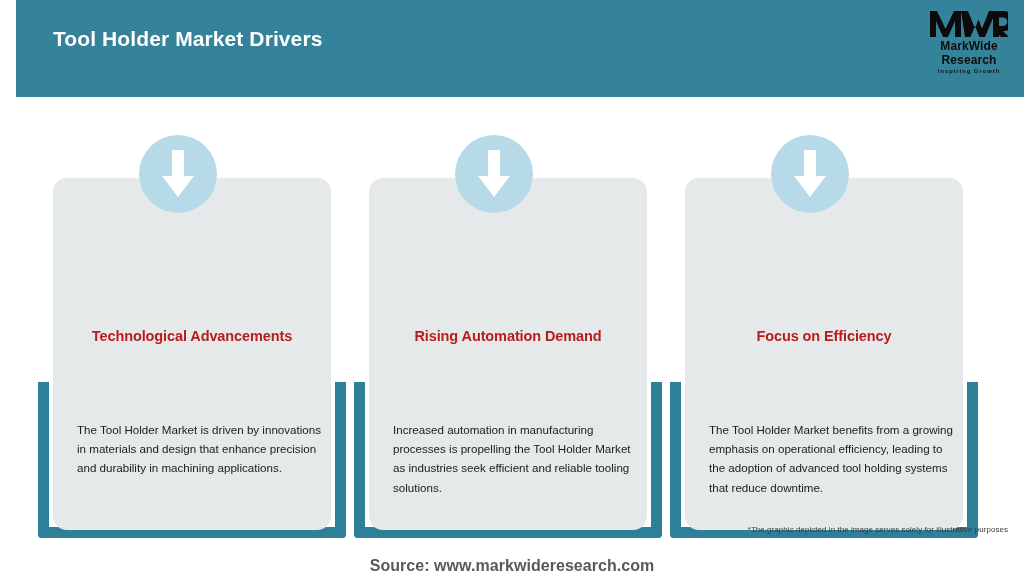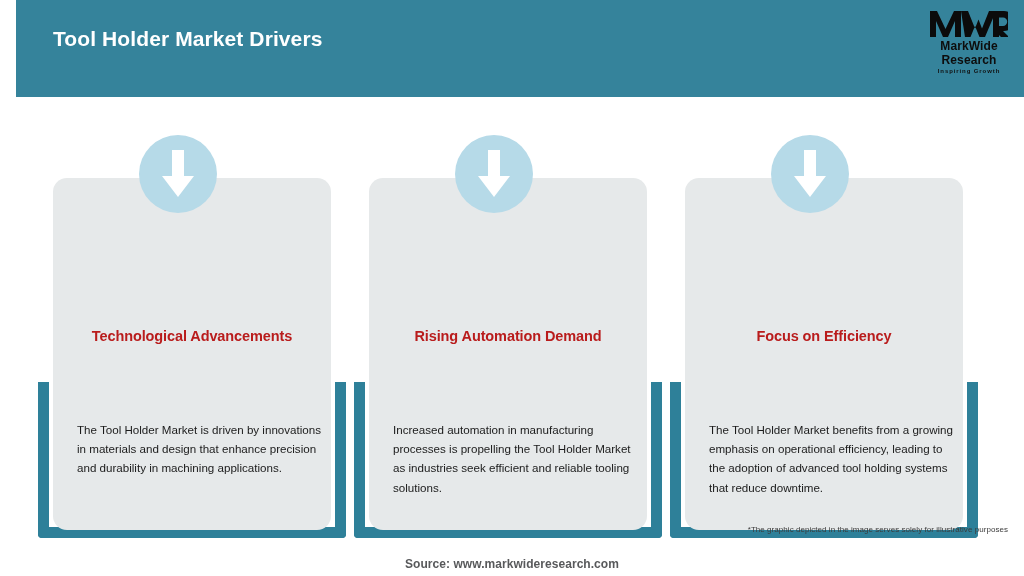--- a/index.html
+++ b/index.html
@@ -147,21 +147,21 @@
     margin-top: 16px;
   }
 
   
   .source {
     position: absolute;
     left: 0;
     right: 0;
     top: 557px;
     text-align: center;
-    font-size: 12px;
+    font-size: 16px;
     font-weight: bold;
     color: #58595B;
     letter-spacing: 0.05px;
   }
   .disclaimer {
     position: absolute;
     right: 16px;
     top: 525px;
     font-size: 8px;
     color: #3b3b3b;

